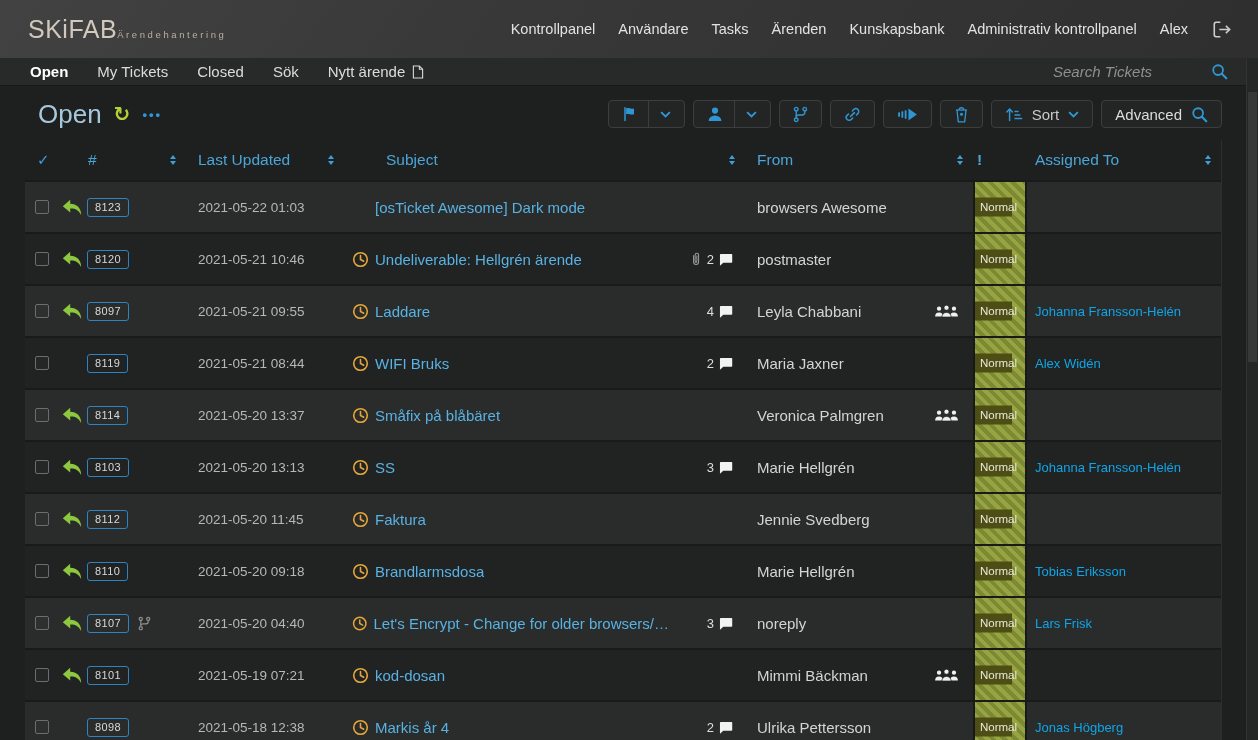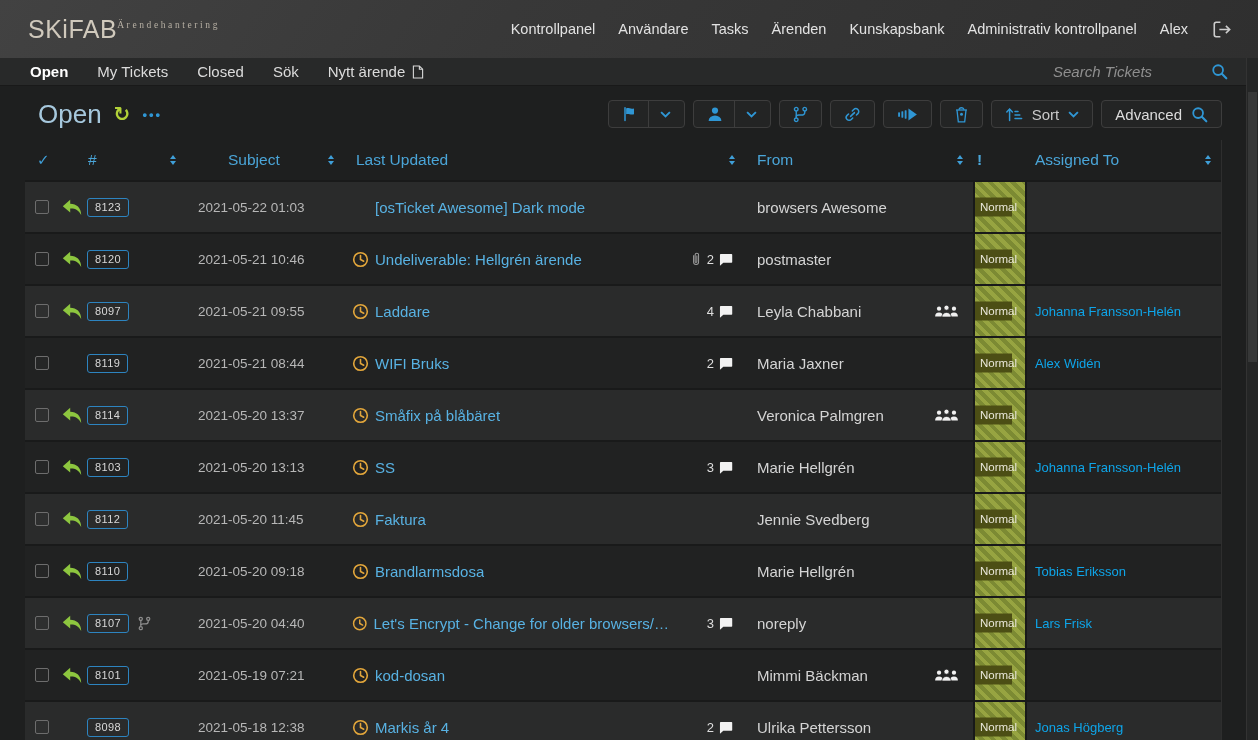--- a/index.html
+++ b/index.html
@@ -5,22 +5,22 @@
   html,body{margin:0;padding:0;background:#151515;}
   *{box-sizing:border-box;}
   .app{position:relative;width:1258px;height:740px;overflow:hidden;background:#1e1f1f;
        font-family:"Liberation Sans","DejaVu Sans",sans-serif;color:#ddd;}
 
   
   .topbar{height:58px;background:linear-gradient(125deg,#424242 0%,#383838 40%,#2f2f2f 100%);
           display:flex;align-items:center;padding:0 26px 0 28px;}
   .logo{display:flex;flex-direction:row;line-height:1;cursor:pointer;text-align:right;}
   .logo-title{font-size:25px;color:#d0c9bc;letter-spacing:.5px;}
-  .logo-sub{font-family:Liberation Serif, serif;font-size:9.5px;color:#b7b0a4;
-            letter-spacing:2.6px;margin-top:4px;}
+  .logo-sub{font-family:Liberation Sans, sans-serif;font-size:9.5px;color:#b7b0a4;
+            letter-spacing:2.6px;margin-top:13px;}
   .topnav{margin-left:auto;display:flex;align-items:center;gap:23px;}
   .topnav a{color:#e2e2e2;font-size:14.5px;text-decoration:none;cursor:pointer;}
   .logout{display:flex;align-items:center;cursor:pointer;margin-left:2px;}
 
   
   .tabbar{height:28px;background:#282929;border-bottom:1px solid #191919;
           display:flex;align-items:center;padding:0 30px;}
   .tabbar .tab{font-size:15px;color:#dcdcdc;margin-right:29px;cursor:pointer;
                display:flex;align-items:center;gap:7px;}
   .tabbar .tab.active{color:#ffffff;font-weight:bold;}
@@ -241,34 +241,34 @@
       <div class="thead">
         <div class="hcell hcheck">✓</div>
         <div class="hcell"></div>
         <div class="hcell h-num">
           <span>#</span>
           <span class="caret">
               <i class="up"></i>
               <i class="dn"></i>
             </span>
         </div>
+        <div class="hcell h-date">
+          <span>Last Updated</span>
+          <span class="caret">
+              <i class="up"></i>
+              <i class="dn"></i>
+            </span>
+        </div>
         <div class="hcell h-subj">
           <span>Subject</span>
           <span class="caret">
               <i class="up"></i>
               <i class="dn"></i>
             </span>
         </div>
-        <div class="hcell h-date">
-          <span>Last Updated</span>
-          <span class="caret">
-              <i class="up"></i>
-              <i class="dn"></i>
-            </span>
-        </div>
         <div class="hcell h-from">
           <span>From</span>
           <span class="caret">
               <i class="up"></i>
               <i class="dn"></i>
             </span>
         </div>
         <div class="hcell h-prio">
           <span>!</span>
         </div>

